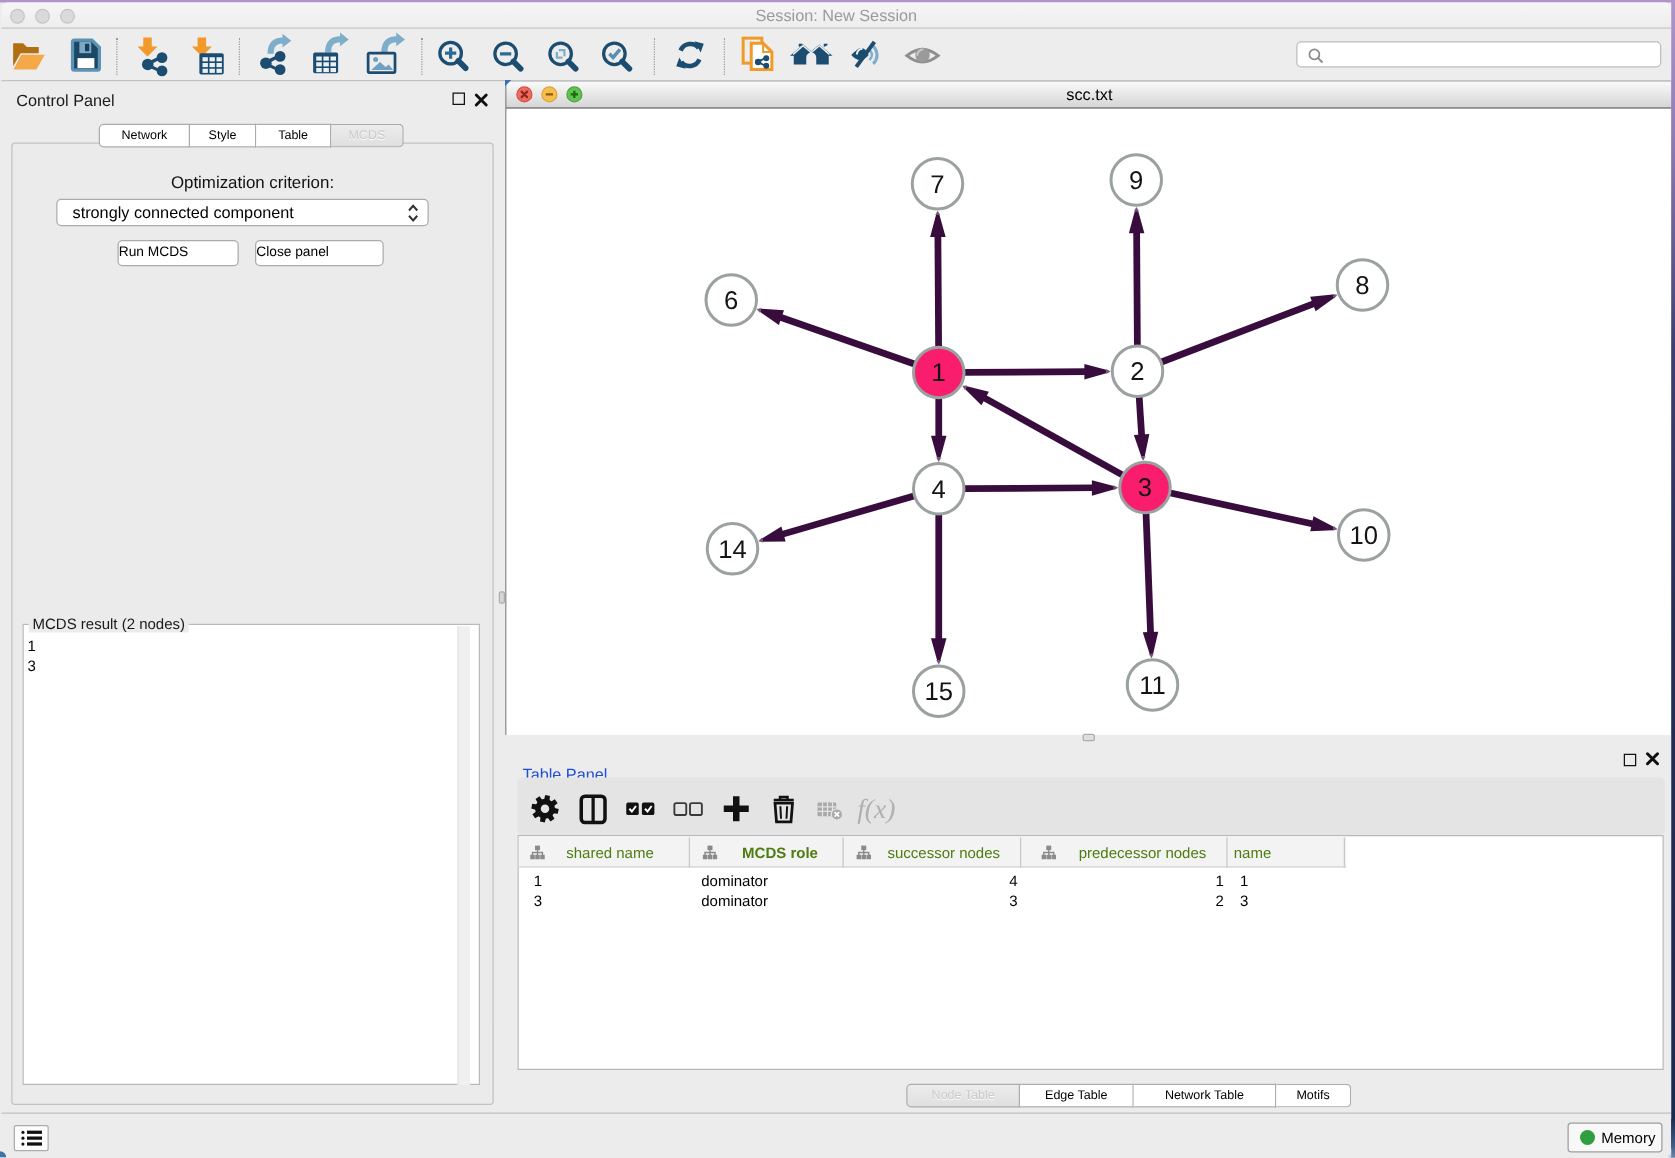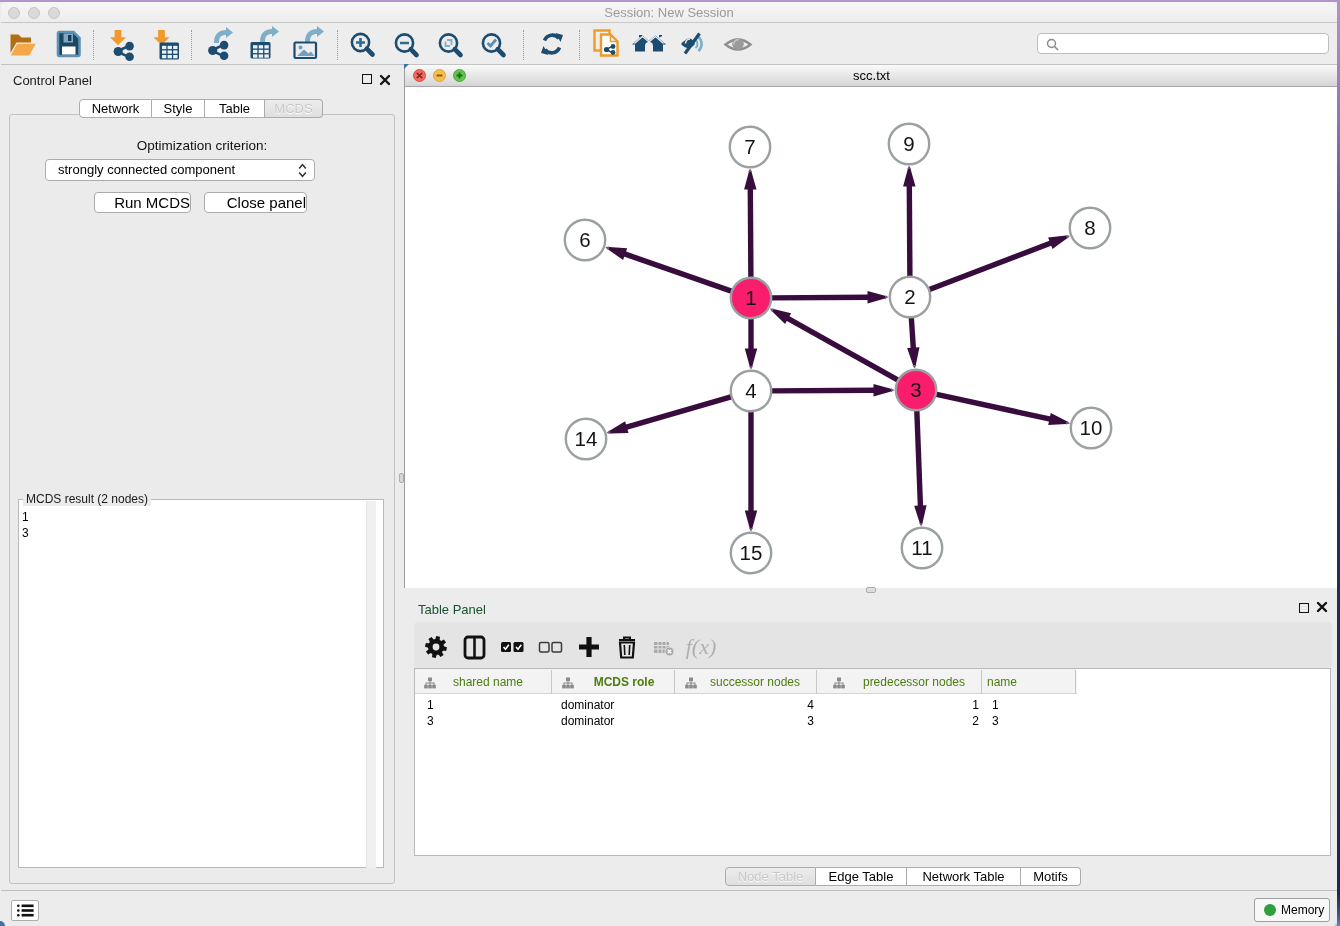--- a/index.html
+++ b/index.html
@@ -15,40 +15,40 @@
 #titlebar .tl { position:absolute; top:5px; width:12px; height:12px; border-radius:50%; background:#DADADA; border:1px solid #C4C4C4; }
 #title-text { width:100%; text-align:center; font-size:13px; color:#9A9A9A; line-height:21px; }
 
 #toolbar { left:0; top:22px; width:1336px; height:41px; background:#EDEDED; border-bottom:1px solid #C3C3C3; }
 .tsep { position:absolute; top:6px; height:30px; width:0; border-left:1px dotted #9A9A9A; }
 #searchbox { position:absolute; left:1036px; top:9px; width:292px; height:21px; background:#fff; border:1px solid #BDBDBD; border-radius:4px; }
 
 #cp-title { left:12px; top:71px; font-size:13px; color:#1A1A1A; }
 #cp-panel { left:8px; top:112px; width:386px; height:770px; background:#EBEBEB; border:1px solid #C2C2C2; border-radius:3px; }
 .tabrow { position:absolute; display:flex; }
-.tab { height:19px; line-height:18px; font-size:13px; text-align:center; background:#fff; border:1px solid #ACACAC; border-left:none; color:#000; padding:0 0; }
+.tab { height:19px; line-height:18px; font-size:10px; text-align:center; background:#fff; border:1px solid #ACACAC; border-left:none; color:#000; padding:0 0; }
 .tab.first { border-left:1px solid #ACACAC; border-radius:4px 0 0 4px; }
 .tab.last { border-radius:0 4px 4px 0; }
 .tab.sel { background:linear-gradient(#ECECEC,#DFDFDF); color:#C9C9C9; text-shadow:0 1px 0 #FFFFFF; }
 #opt-label { left:9px; top:136px; width:384px; text-align:center; font-size:13.5px; color:#111; }
-#opt-select { left:44px; top:157px; width:270px; height:22px; background:#fff; border:1px solid #ABABAB; border-radius:4px; font-size:13px; line-height:20px; padding-left:12px; color:#000; }
-.btn { position:absolute; height:21px; background:#fff; border:1px solid #ABABAB; border-radius:4px; font-size:15px; text-align:right; line-height:19px; color:#000; }
+#opt-select { left:44px; top:157px; width:298px; height:22px; background:#fff; border:1px solid #ABABAB; border-radius:4px; font-size:13px; line-height:20px; padding-left:12px; color:#000; }
+.btn { position:absolute; height:21px; background:#fff; border:1px solid #ABABAB; border-radius:4px; font-size:11px; text-align:left; line-height:19px; color:#000; }
 #fieldset { left:17px; top:497px; width:366px; height:369px; background:#fff; border:1px solid #B9B9B9; }
 #fieldset-legend { left:22px; top:490px; font-size:12px; background:#EBEBEB; padding:0 3px; color:#1A1A1A; }
 #fieldset-scroll { left:347px; top:1px; width:10px; height:367px; background:#F0F0F0; border-left:1px solid #E4E4E4; position:absolute; }
 #mcds-text { left:3px; top:9px; font-size:12px; color:#000; line-height:16px; position:absolute; }
 
 #netframe { left:403px; top:63px; width:934px; height:523px; border-left:1px solid #9C9C9C; background:#0f172a; }
 #net-titlebar { position:absolute; left:0; top:0; width:933px; height:22px; background:linear-gradient(#FAFAFA,#D5D5D5); border-bottom:1px solid #A7A7A7; }
 #net-title { width:100%; text-align:center; font-size:13px; color:#000; line-height:21px; }
 .mac-btn { position:absolute; top:4px; width:13px; height:13px; border-radius:50%; } .mac-btn svg { display:block; margin:0 auto; }
 #net-canvas { position:absolute; left:0; top:22px; width:933px; height:501px; background:#fff; overflow:hidden; }
 
 #tp { left:403px; top:594px; width:934px; height:294px; background:#ECECEC; }
-#tp-title { position:absolute; left:14px; top:6px; font-size:13px; color:#14532d; }
+#tp-title { position:absolute; left:14px; top:16px; font-size:13px; color:#1d4ed8; }
 #tp-toolbar { position:absolute; left:10px; top:26px; width:918px; height:46px; background:#E4E4E4; border-radius:4px; }
 #tp-table { position:absolute; left:10px; top:72px; width:917px; height:188px; background:#fff; border:1px solid #B9B9B9; }
 .th-sep { position:absolute; top:1px; height:24px; width:0; border-left:1px solid #C8C8C8; }
 #tp-header { position:absolute; left:0; top:0; width:662px; height:25px; background:#F3F3F3; border-bottom:1px solid #D4D4D4; }
 .hname { position:absolute; top:6px; font-size:12px; color:#4d7c0f; text-align:center; }
 .trow { position:absolute; font-size:12px; color:#000; height:16px; line-height:16px; }
 .tabrow2 { position:absolute; display:flex; }
 
 #statusbar { left:0; top:888px; width:1336px; height:36px; background:#ECECEC; border-top:1px solid #C0C0C0; }
 #list-btn { position:absolute; left:10px; top:9px; width:28px; height:21px; background:#FDFDFD; border:1px solid #ACACAC; border-radius:2px; }

